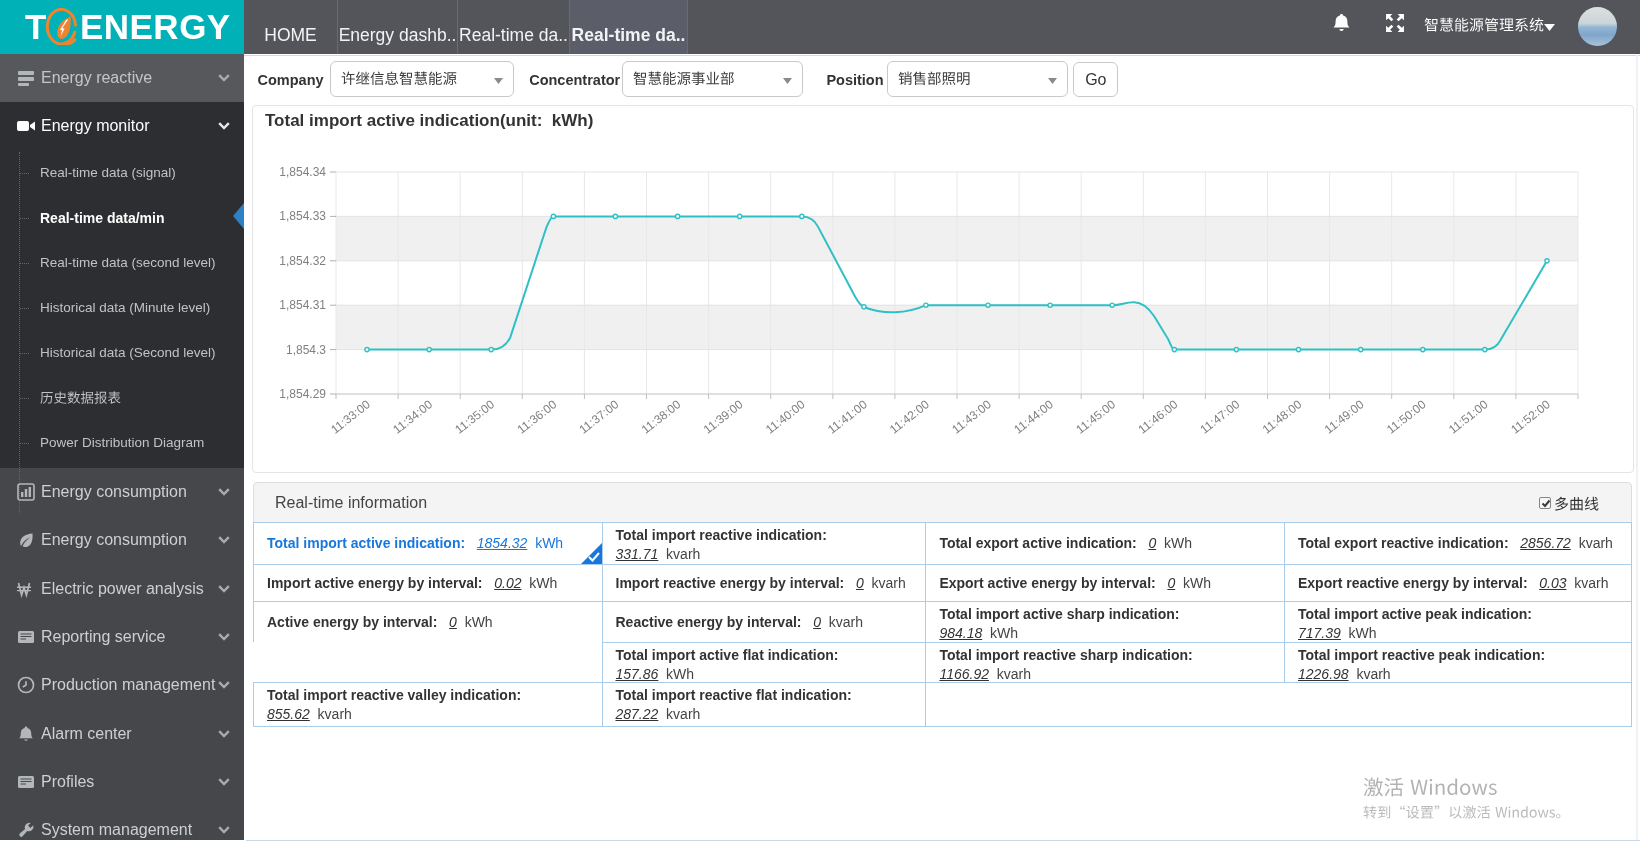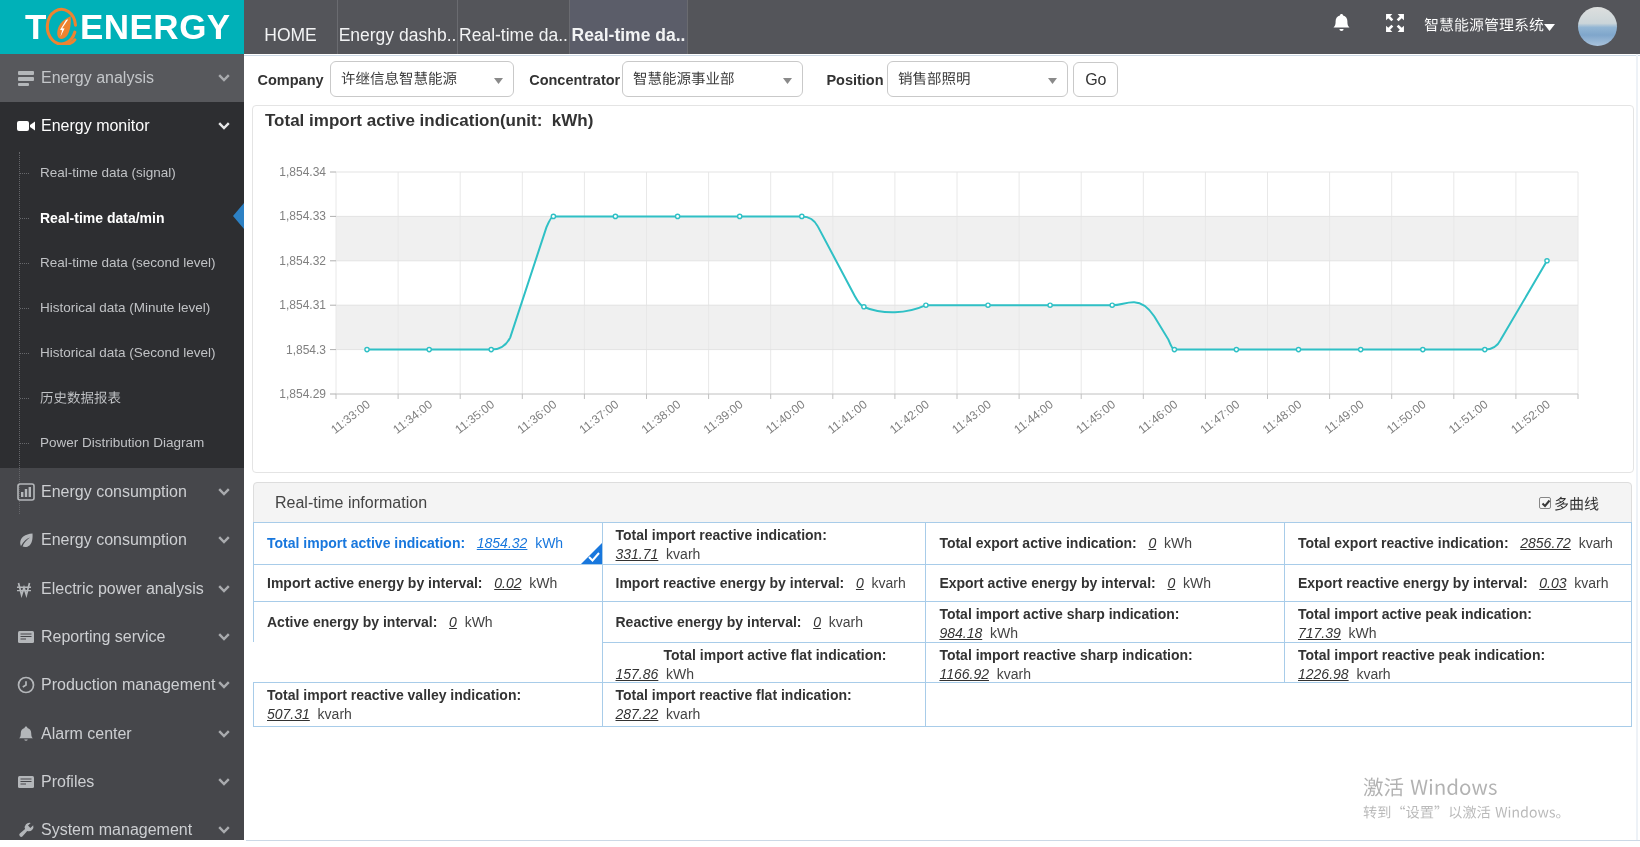--- a/index.html
+++ b/index.html
@@ -49,21 +49,21 @@
     </svg>
 <div class="abs" style="left:1334px;top:7px;width:39px;height:39px;border-radius:50%;background:linear-gradient(to bottom,#dddfde 0%,#cbd5d9 42%,#93b6d4 52%,#7fa6cb 72%,#aac3dc 100%);"></div>
 </div>
 <div class="abs" style="left:0;top:54px;width:244px;height:786px;background:#46474b;">
 <div class="abs" style="left:0;top:0;width:244px;height:48px;background:#57585c;color:#c3c6c9;font-size:16px;">
       <svg width="18" height="18" viewBox="0 0 18 18" style="position:absolute;left:17px;top:50%;margin-top:-9px;">
         <rect x="1" y="2" width="16" height="4" rx="1" fill="#b4b7ba"></rect>
         <rect x="1" y="8" width="16" height="4" rx="1" fill="#b4b7ba"></rect>
         <rect x="1" y="14" width="11" height="3" rx="1" fill="#b4b7ba"></rect>
       </svg>
-      <span class="abs" style="left:41px;top:50%;margin-top:-9px;line-height:18px;">Energy analysis</span>
+      <span class="abs" style="left:41px;top:50%;margin-top:-9px;line-height:18px;">Energy reactive</span>
       <svg width="12" height="8" viewBox="0 0 12 8" style="position:absolute;right:14px;top:50%;margin-top:-4px;">
         <path d="M1.2 1.2 L6 6 L10.8 1.2" stroke="#a9abae" stroke-width="2.4" fill="none"></path>
       </svg>
     </div>
 <div class="abs" style="left:0;top:48px;width:244px;height:366px;background:#2d2e31;">
 <div class="abs" style="left:0;top:0;width:244px;height:48px;color:#fdfdfd;font-size:16px;">
         <svg width="18" height="18" viewBox="0 0 18 18" style="position:absolute;left:17px;top:50%;margin-top:-9px;">
           <rect x="0" y="4" width="12" height="10" rx="2" fill="#fff"></rect>
           <path d="M13 8 L18 4.5 V13.5 L13 10 Z" fill="#fff"></path>
         </svg>
@@ -340,30 +340,30 @@
 <div class="abs" style="left:357.5px;top:547px;width:323.9px;height:41px;border-left:1px solid #a8cce9;border-top:1px solid #a8cce9;overflow:hidden;">
       <div style="padding:0 8px 0 13px;line-height:40px;font-size:14px;white-space:nowrap;"><b style="color:#333;">Reactive energy by interval:</b>&nbsp;&nbsp; <i style="color:#333;text-decoration:underline;">0</i>&nbsp; <span style="color:#444;">kvarh</span></div>
     </div>
 <div class="abs" style="left:681.4px;top:547px;width:358.6px;height:41px;border-left:1px solid #a8cce9;border-top:1px solid #a8cce9;overflow:hidden;">
       <div style="padding:3px 8px 0 13px;line-height:19px;font-size:14px;"><b style="color:#333;">Total import active sharp indication:</b><br><i style="color:#333;text-decoration:underline;">984.18</i>&nbsp; <span style="color:#444;">kWh</span></div>
     </div>
 <div class="abs" style="left:1040px;top:547px;width:347px;height:41px;border-left:1px solid #a8cce9;border-top:1px solid #a8cce9;overflow:hidden;">
       <div style="padding:3px 8px 0 13px;line-height:19px;font-size:14px;"><b style="color:#333;">Total import active peak indication:</b><br><i style="color:#333;text-decoration:underline;">717.39</i>&nbsp; <span style="color:#444;">kWh</span></div>
     </div>
 <div class="abs" style="left:357.5px;top:588px;width:323.9px;height:40px;border-left:1px solid #a8cce9;border-top:1px solid #a8cce9;overflow:hidden;">
-      <div style="padding:3px 8px 0 13px;line-height:19px;font-size:14px;"><b style="color:#333;margin-left:48px;">Total import active flat indication:</b><br><i style="color:#333;text-decoration:underline;">157.86</i>&nbsp; <span style="color:#444;">kWh</span></div>
+      <div style="padding:3px 8px 0 13px;line-height:19px;font-size:14px;"><b style="color:#333;">Total import active flat indication:</b><br><i style="color:#333;text-decoration:underline;">157.86</i>&nbsp; <span style="color:#444;">kWh</span></div>
     </div>
 <div class="abs" style="left:681.4px;top:588px;width:358.6px;height:40px;border-left:1px solid #a8cce9;border-top:1px solid #a8cce9;overflow:hidden;">
       <div style="padding:3px 8px 0 13px;line-height:19px;font-size:14px;"><b style="color:#333;">Total import reactive sharp indication:</b><br><i style="color:#333;text-decoration:underline;">1166.92</i>&nbsp; <span style="color:#444;">kvarh</span></div>
     </div>
 <div class="abs" style="left:1040px;top:588px;width:347px;height:40px;border-left:1px solid #a8cce9;border-top:1px solid #a8cce9;overflow:hidden;">
       <div style="padding:3px 8px 0 13px;line-height:19px;font-size:14px;"><b style="color:#333;">Total import reactive peak indication:</b><br><i style="color:#333;text-decoration:underline;">1226.98</i>&nbsp; <span style="color:#444;">kvarh</span></div>
     </div>
 <div class="abs" style="left:9px;top:628px;width:348.5px;height:44px;border-left:1px solid #a8cce9;border-top:1px solid #a8cce9;overflow:hidden;">
-      <div style="padding:3px 8px 0 13px;line-height:19px;font-size:14px;"><b style="color:#333;">Total import reactive valley indication:</b><br><i style="color:#333;text-decoration:underline;">507.31</i>&nbsp; <span style="color:#444;">kvarh</span></div>
+      <div style="padding:3px 8px 0 13px;line-height:19px;font-size:14px;"><b style="color:#333;">Total import reactive valley indication:</b><br><i style="color:#333;text-decoration:underline;">855.62</i>&nbsp; <span style="color:#444;">kvarh</span></div>
     </div>
 <div class="abs" style="left:357.5px;top:628px;width:323.9px;height:44px;border-left:1px solid #a8cce9;border-top:1px solid #a8cce9;overflow:hidden;">
       <div style="padding:3px 8px 0 13px;line-height:19px;font-size:14px;"><b style="color:#333;">Total import reactive flat indication:</b><br><i style="color:#333;text-decoration:underline;">287.22</i>&nbsp; <span style="color:#444;">kvarh</span></div>
     </div>
 <div class="abs" style="left:681.4px;top:628px;width:705.6px;height:44px;border-left:1px solid #a8cce9;border-top:1px solid #a8cce9;overflow:hidden;">
       <div style="padding:0 8px 0 13px;line-height:43px;font-size:14px;white-space:nowrap;"></div>
     </div>
 <div class="abs" style="left:1387px;top:468px;width:0;height:204px;border-left:1px solid #a8cce9;"></div>
 <div class="abs" style="left:9px;top:672px;width:1379px;height:0;border-top:1px solid #a8cce9;"></div>
 <div class="abs" style="left:336.5px;top:489px;width:0;height:0;border-left:21px solid transparent;border-bottom:21px solid #1877dd;"></div>

